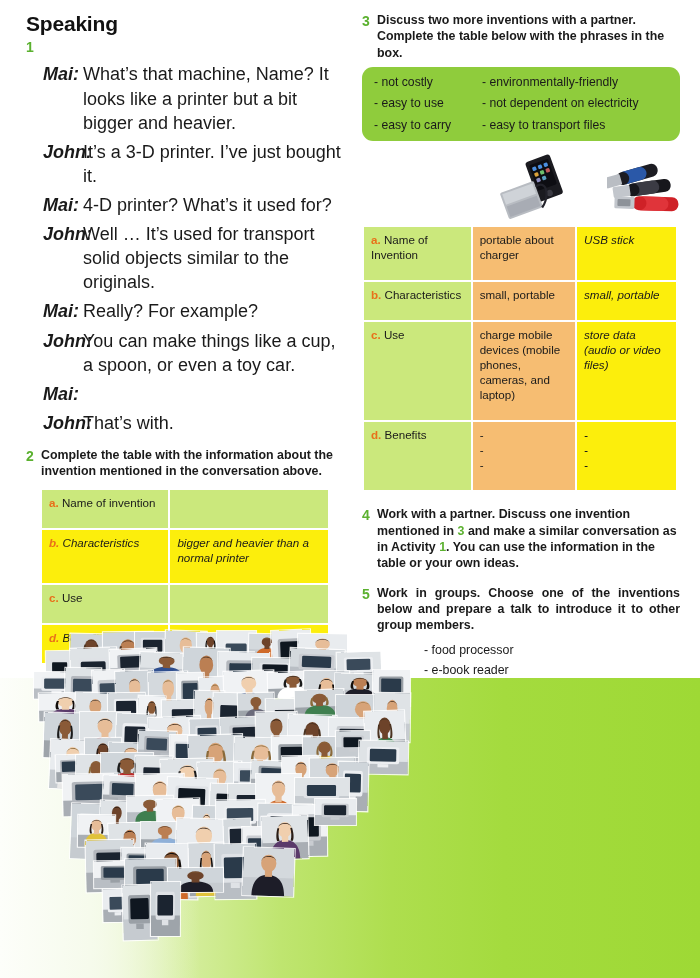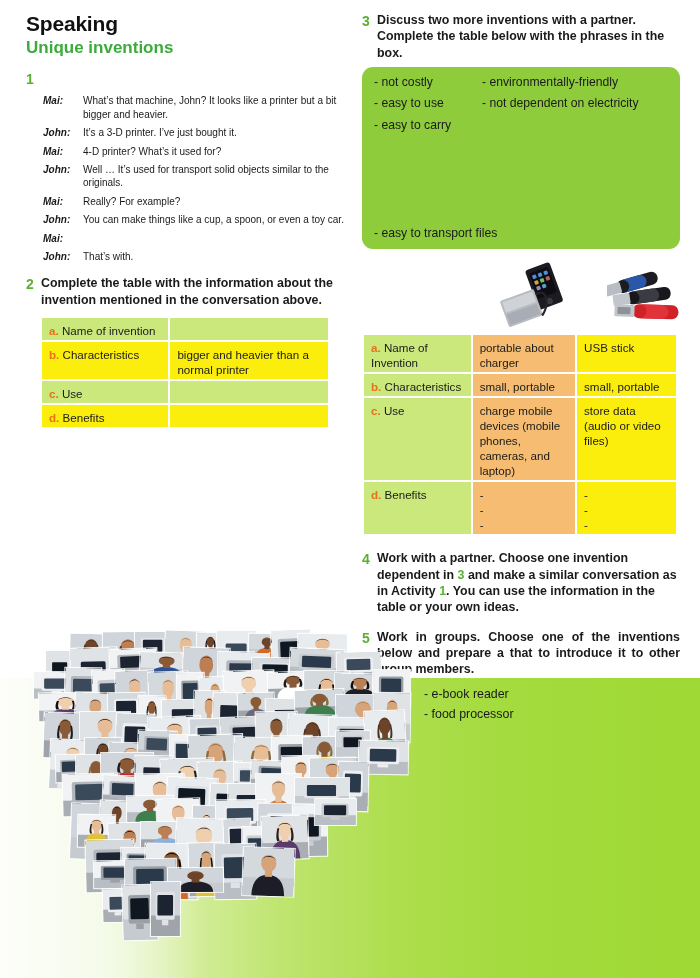--- a/index.html
+++ b/index.html
@@ -99,44 +99,44 @@
   }
 
   
   .dialogue {
     margin: 4px 0 0 17px;
   }
   .d-line {
     display: flex;
     align-items: flex-start;
     margin-bottom: 5px;
-    font-size: 10px;
+    font-size: 18px;
     line-height: 1.34;
   }
   .d-speaker {
     font-style: italic;
     font-weight: bold;
     flex: 0 0 40px;
     width: 40px;
   }
   .d-text { flex: 1; }
 
   
   .tbl {
     border-collapse: separate;
     border-spacing: 2px;
     font-size: 11.6px;
     line-height: 1.3;
   }
   .tbl td {
     vertical-align: top;
-    padding: 5px 7px 2px 7px;
+    padding: 5px 7px 18px 7px;
   }
   .c-green { background: #cbe87c; }
-  .c-yellow { background: #fcee0c; }
+  .c-yellow { background: #fcee0c; font-style: italic; }
   .c-orange { background: #f6bd72; }
   .lbl {
     color: #e8701a;
     font-weight: bold;
   }
 
   
   .tbl2 {
     margin: 8px 0 0 14px;
     width: 290px;
@@ -160,21 +160,21 @@
     border-radius: 11px;
     margin: 6px 0 0 0;
     padding: 9px 12px 10px 12px;
     font-size: 12.2px;
     line-height: 1.0;
   }
   .phrase-row {
     display: flex;
     margin-bottom: 9px;
   }
-  .phrase-row:last-child { margin-bottom: 0; flex-direction: column; }
+  .phrase-row:last-child { margin-bottom: 0; }
   .phrase-a { flex: 0 0 108px; }
   .phrase-b { flex: 1; }
 
   
   .bullets {
     margin: 5px 0 0 62px;
     font-size: 12.4px;
     line-height: 1.62;
   }
 
@@ -217,30 +217,29 @@
 <body>
 
 <div class="green-band"></div>
 <div class="band-left-fade"></div>
 
 <div class="page">
 
   <div class="col-left">
 
     <h1 class="h-speaking">Speaking</h1>
-    <h2 class="h-subtitle">Unique inventions</h2>
 
     <div class="activity">
       <span class="act-num">1</span>
     </div>
 
     <div class="dialogue">
       <div class="d-line">
         <span class="d-speaker">Mai:</span>
-        <span class="d-text">What’s that machine, John? It looks like a printer but a bit bigger and heavier.</span>
+        <span class="d-text">What’s that machine, Name? It looks like a printer but a bit bigger and heavier.</span>
       </div>
       <div class="d-line">
         <span class="d-speaker">John:</span>
         <span class="d-text">It’s a 3-D printer. I’ve just bought it.</span>
       </div>
       <div class="d-line">
         <span class="d-speaker">Mai:</span>
         <span class="d-text">4-D printer? What’s it used for?</span>
       </div>
       <div class="d-line">
@@ -408,31 +407,31 @@
           <div>-</div>
           <div>-</div>
           <div>-</div>
         </td>
       </tr>
     </tbody>
       </table>
 
     <div class="activity" style="margin-top:14px;">
       <span class="act-num">4</span>
-      <span class="act-text"><span>Work with a partner. Choose one invention dependent in </span><span class="inline-num">3</span><span> and make a similar conversation as in Activity </span><span class="inline-num">1</span><span>. You can use the information in the table or your own ideas.</span></span>
+      <span class="act-text"><span>Work with a partner. Discuss one invention mentioned in </span><span class="inline-num">3</span><span> and make a similar conversation as in Activity </span><span class="inline-num">1</span><span>. You can use the information in the table or your own ideas.</span></span>
     </div>
 
     <div class="activity" style="margin-top:13px;">
       <span class="act-num">5</span>
-      <span class="act-text justify">Work in groups. Choose one of the inventions below and prepare a that to introduce it to other group members.</span>
+      <span class="act-text justify">Work in groups. Choose one of the inventions below and prepare a talk to introduce it to other group members.</span>
     </div>
 
     <div class="bullets">
+      <div>- food processor</div>
       <div>- e-book reader</div>
-      <div>- food processor</div>
     </div>
   </div>
 
   <div class="collage" id="collage">
       <div class="tile" style="left: 52px; top: 6px; width: 42px; height: 38px; transform: rotate(1.26deg);"><svg width="42" height="38" viewBox="0 0 100 100" preserveAspectRatio="none">
           <rect width="100" height="100" fill="#cfd5da"></rect>
           <rect y="62" width="100" height="38" fill="#9ea4aa"></rect>
           <path d="M18 100 C 18 66 34 56 50 56 C 66 56 82 66 82 100 Z" fill="#5a3a6a"></path>
           <rect x="43" y="44" width="14" height="16" fill="#6d432a"></rect>
           <ellipse cx="50" cy="32" rx="15" ry="18" fill="#6d432a"></ellipse>

